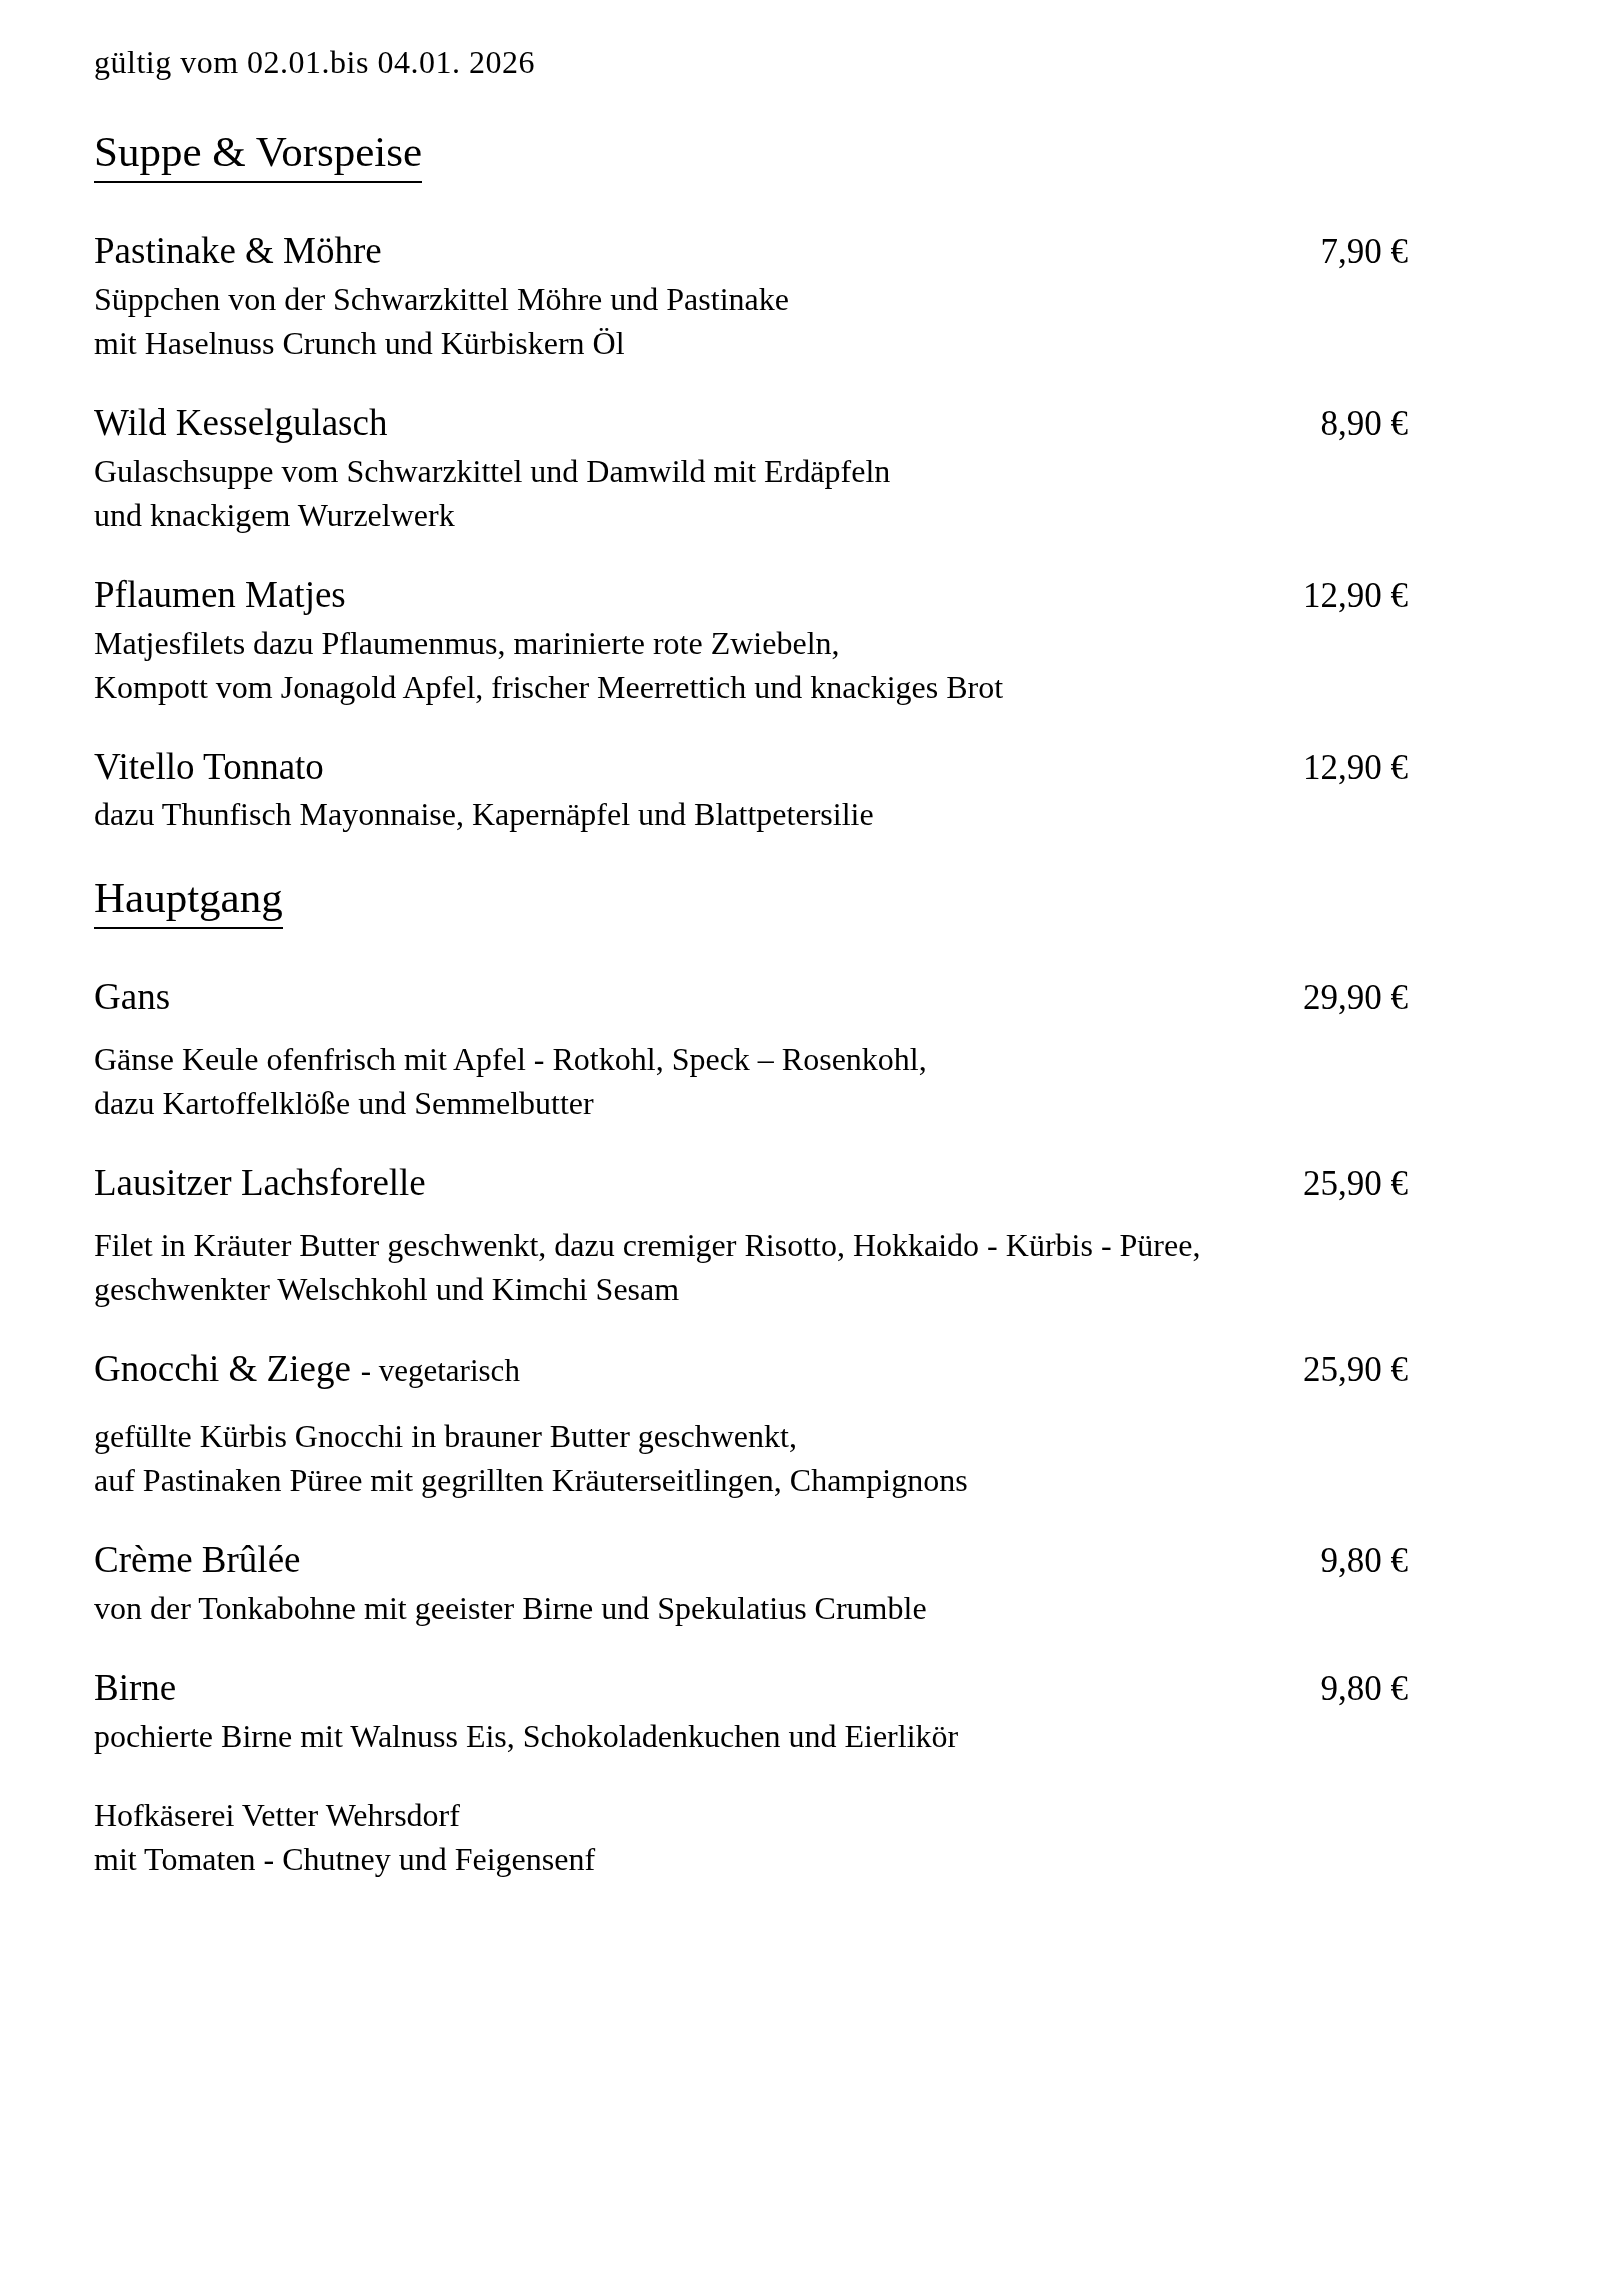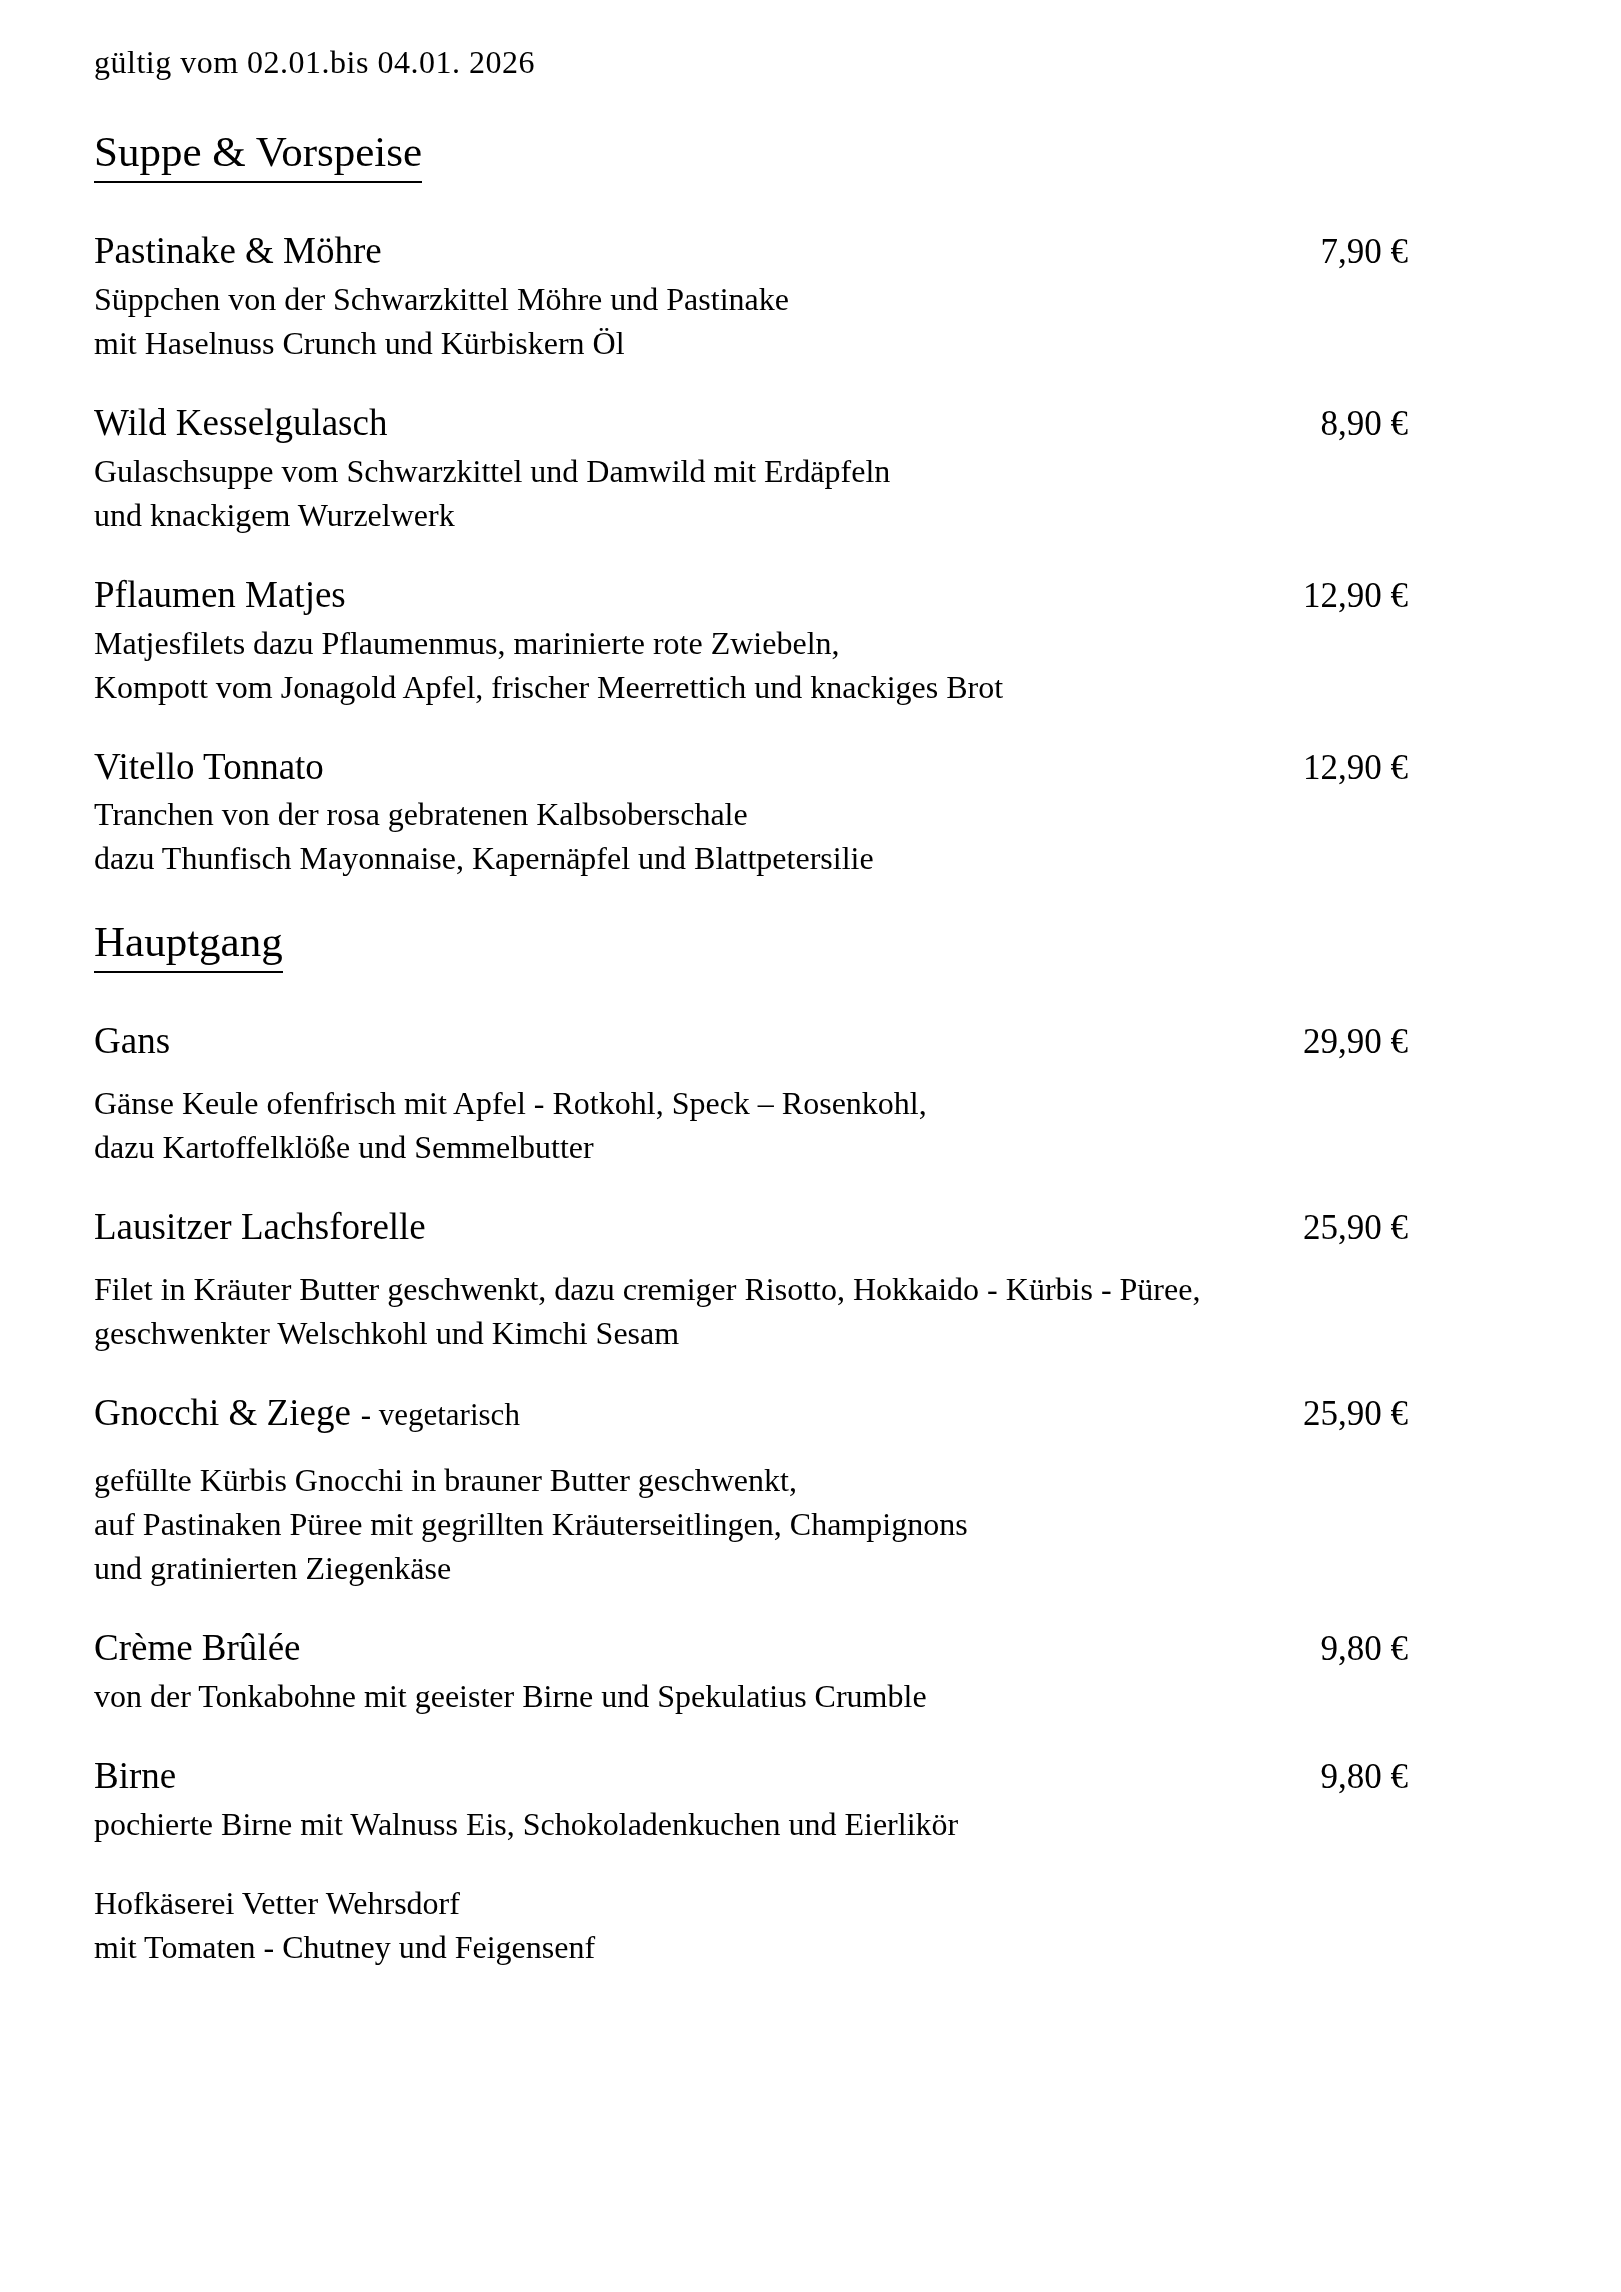--- a/index.html
+++ b/index.html
@@ -80,21 +80,20 @@
     </div>
     <div class="item-desc">Matjesfilets dazu Pflaumenmus, marinierte rote Zwiebeln,</div>
     <div class="item-desc">Kompott vom Jonagold Apfel, frischer Meerrettich und knackiges Brot</div>
   </div>
 
   <div class="menu-item">
     <div class="name-row">
       <span class="item-name">Vitello Tonnato</span>
       <span class="item-price">12,90 €</span>
     </div>
-    <div class="item-desc">Tranchen von der rosa gebratenen Kalbsoberschale</div>
     <div class="item-desc">dazu Thunfisch Mayonnaise, Kapernäpfel und Blattpetersilie</div>
   </div>
 </div>
 
 <div class="section">
   <h2 class="section-title">
     <span class="underline">Hauptgang</span>
   </h2>
 
   <div class="menu-item spaced">
@@ -117,21 +116,20 @@
 
   <div class="menu-item spaced">
     <div class="name-row">
       <span>
         <span class="item-name">Gnocchi &amp; Ziege</span><span class="item-suffix">- vegetarisch</span>
       </span>
       <span class="item-price">25,90 €</span>
     </div>
     <div class="item-desc">gefüllte Kürbis Gnocchi in brauner Butter geschwenkt,</div>
     <div class="item-desc">auf Pastinaken Püree mit gegrillten Kräuterseitlingen, Champignons</div>
-    <div class="item-desc">und gratinierten Ziegenkäse</div>
   </div>
 </div>
 
 <div class="section">
 
   <div class="menu-item">
     <div class="name-row">
       <span class="item-name">Crème Brûlée</span>
       <span class="item-price">9,80 €</span>
     </div>

